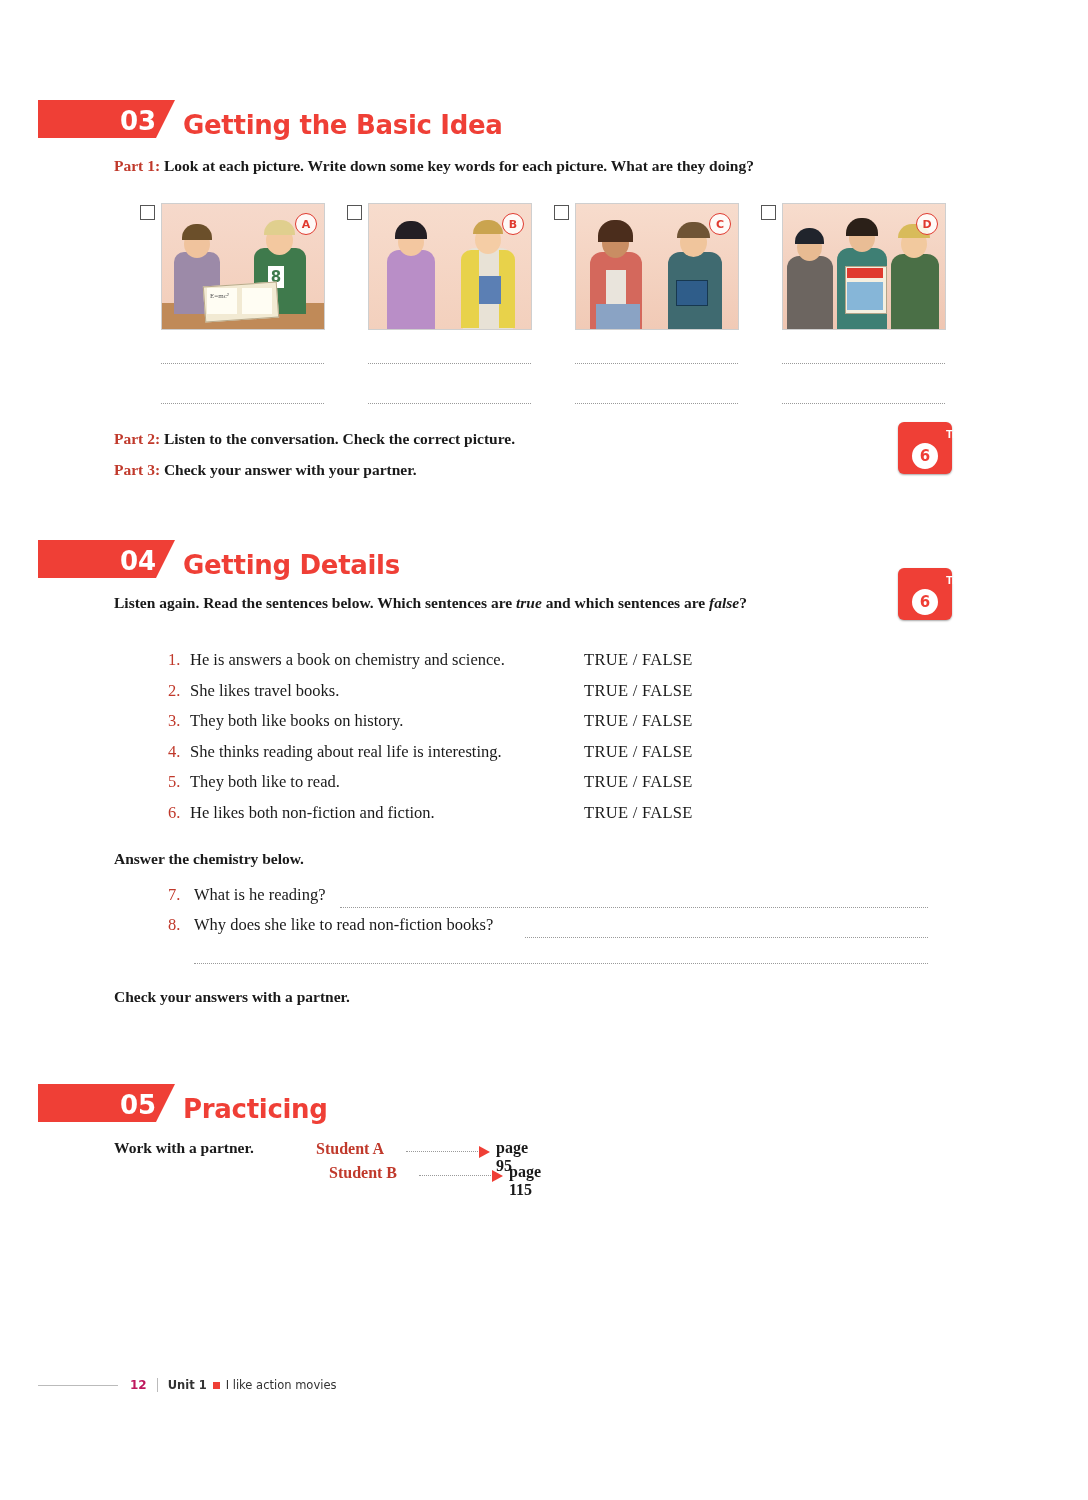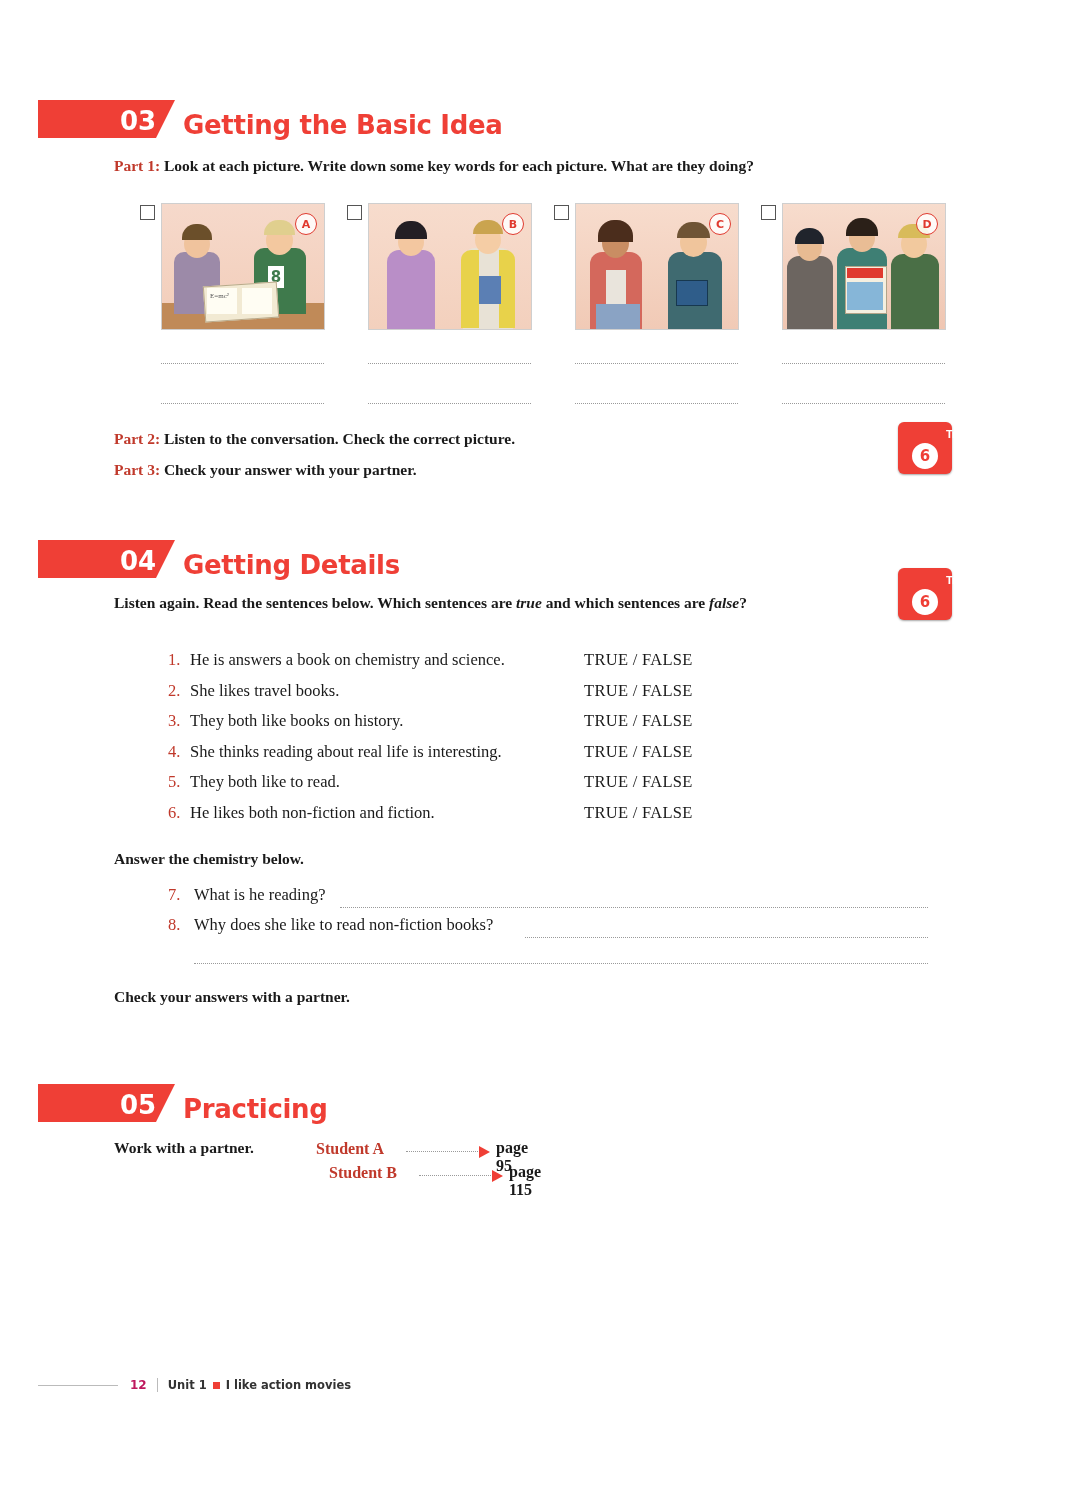--- a/index.html
+++ b/index.html
@@ -107,21 +107,21 @@
     border-bottom:6px solid transparent;
   }
 
   
   .footer{position:absolute;left:38px;bottom:108px;display:flex;align-items:center;}
   .footer .rule{width:80px;height:1px;background:#bbb;margin-right:12px;}
   .footer .pg{font-family:"DejaVu Sans", sans-serif;font-weight:bold;font-size:12px;color:#be185d;}
   .footer .sep{width:1px;height:14px;background:#bbb;margin:0 10px;}
   .footer .unit{font-family:"DejaVu Sans", sans-serif;font-weight:bold;font-size:11.5px;color:#333;}
   .footer .sq{width:7px;height:7px;background:#ef3f36;margin:0 6px;}
-  .footer .ttl{font-family:"DejaVu Sans", sans-serif;font-weight:bold;font-size:11.5px;color:#333;}
+  .footer .ttl{font-family:"DejaVu Sans", sans-serif;font-weight:normal;font-size:11.5px;color:#333;}
 </style>
 </head>
 <body>
 
 <div class="page">
 
   <div class="sec-head" style="left:38px;top:106px;">
     <div class="sec-num-wrap">
       <div class="sec-bar"></div>
       <div class="sec-num">03</div>

